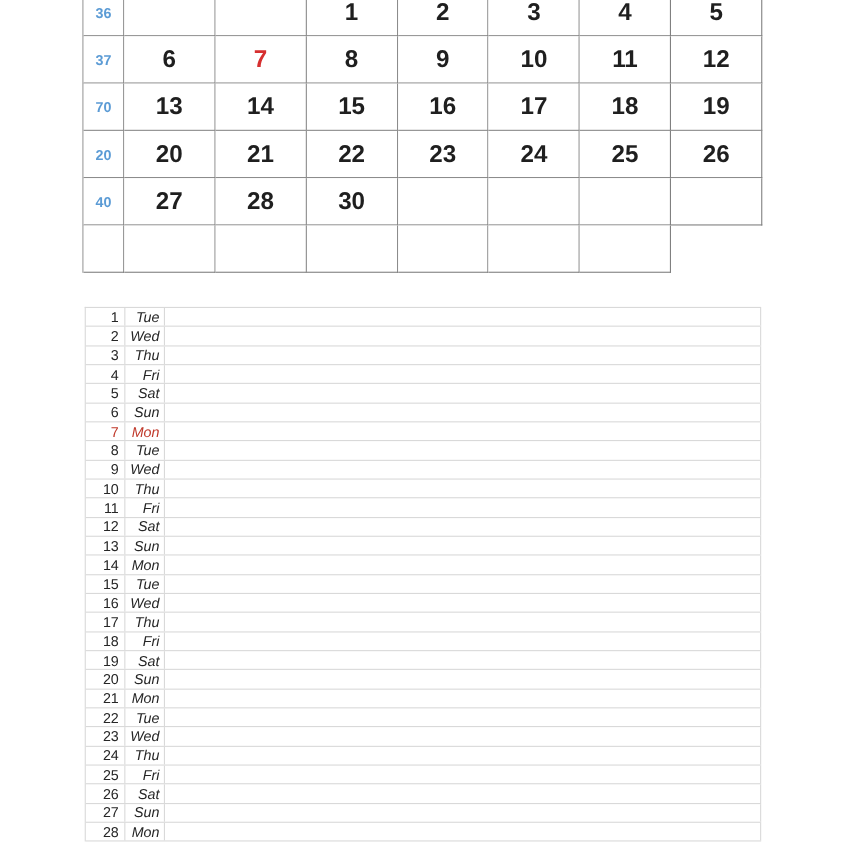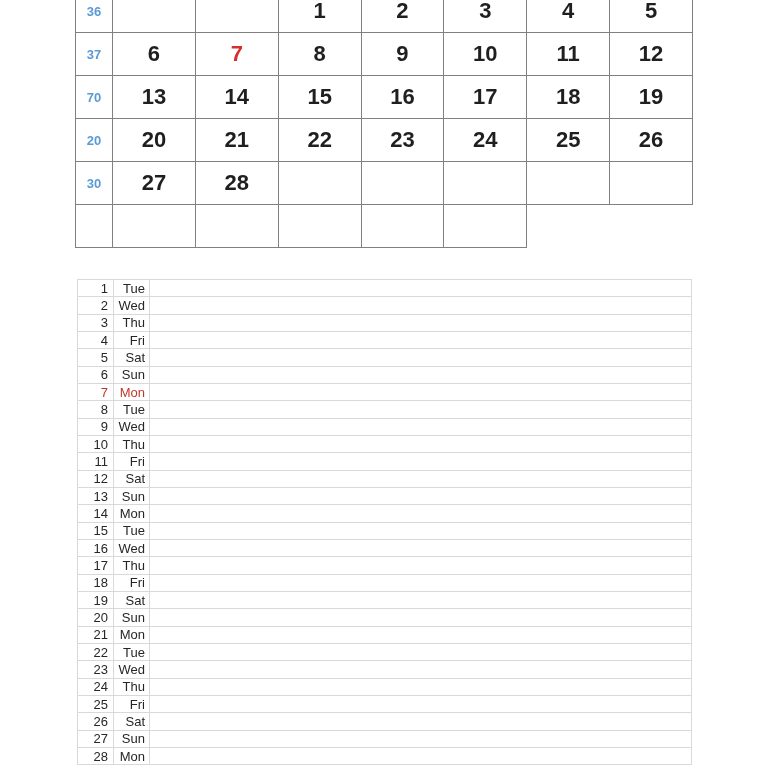--- a/index.html
+++ b/index.html
@@ -59,21 +59,21 @@
   }
   .lrow > div {
     box-sizing: border-box;
     border-right: 1px solid var(--list-border, #d9d9d9);
     display: flex; align-items: center; justify-content: flex-end;
     font-size: 13px;
     color: var(--list-text, #262626);
     overflow: hidden;
   }
   .lrow .c-num { padding-right: 5px; }
-  .lrow .c-day { padding-right: 4px; }
+  .lrow .c-day { padding-right: 4px; font-style: italic; }
   .lrow .c-note { justify-content: flex-start; }
   .lrow.hl .c-num, .lrow.hl .c-day { color: var(--list-highlight, #c0392b); }
 </style>
 </head>
 <body>
 
 <div class="month-grid">
   <div class="mcell week">36</div>
     <div class="mcell day"></div>
     <div class="mcell day"></div>
@@ -99,23 +99,24 @@
     <div class="mcell day">18</div>
     <div class="mcell day">19</div>
     <div class="mcell week">20</div>
     <div class="mcell day">20</div>
     <div class="mcell day">21</div>
     <div class="mcell day">22</div>
     <div class="mcell day">23</div>
     <div class="mcell day">24</div>
     <div class="mcell day">25</div>
     <div class="mcell day">26</div>
-    <div class="mcell week">30</div>
+    <div class="mcell week">40</div>
     <div class="mcell day">27</div>
     <div class="mcell day">28</div>
+    <div class="mcell day">30</div>
     <div class="mcell day"></div>
     <div class="mcell day"></div>
     <div class="mcell day"></div>
     <div class="mcell week"></div>
     <div class="mcell day"></div>
     <div class="mcell day"></div>
     <div class="mcell day"></div>
     <div class="mcell day"></div>
     <div class="mcell day"></div>
     <div class="mcell day"></div>

